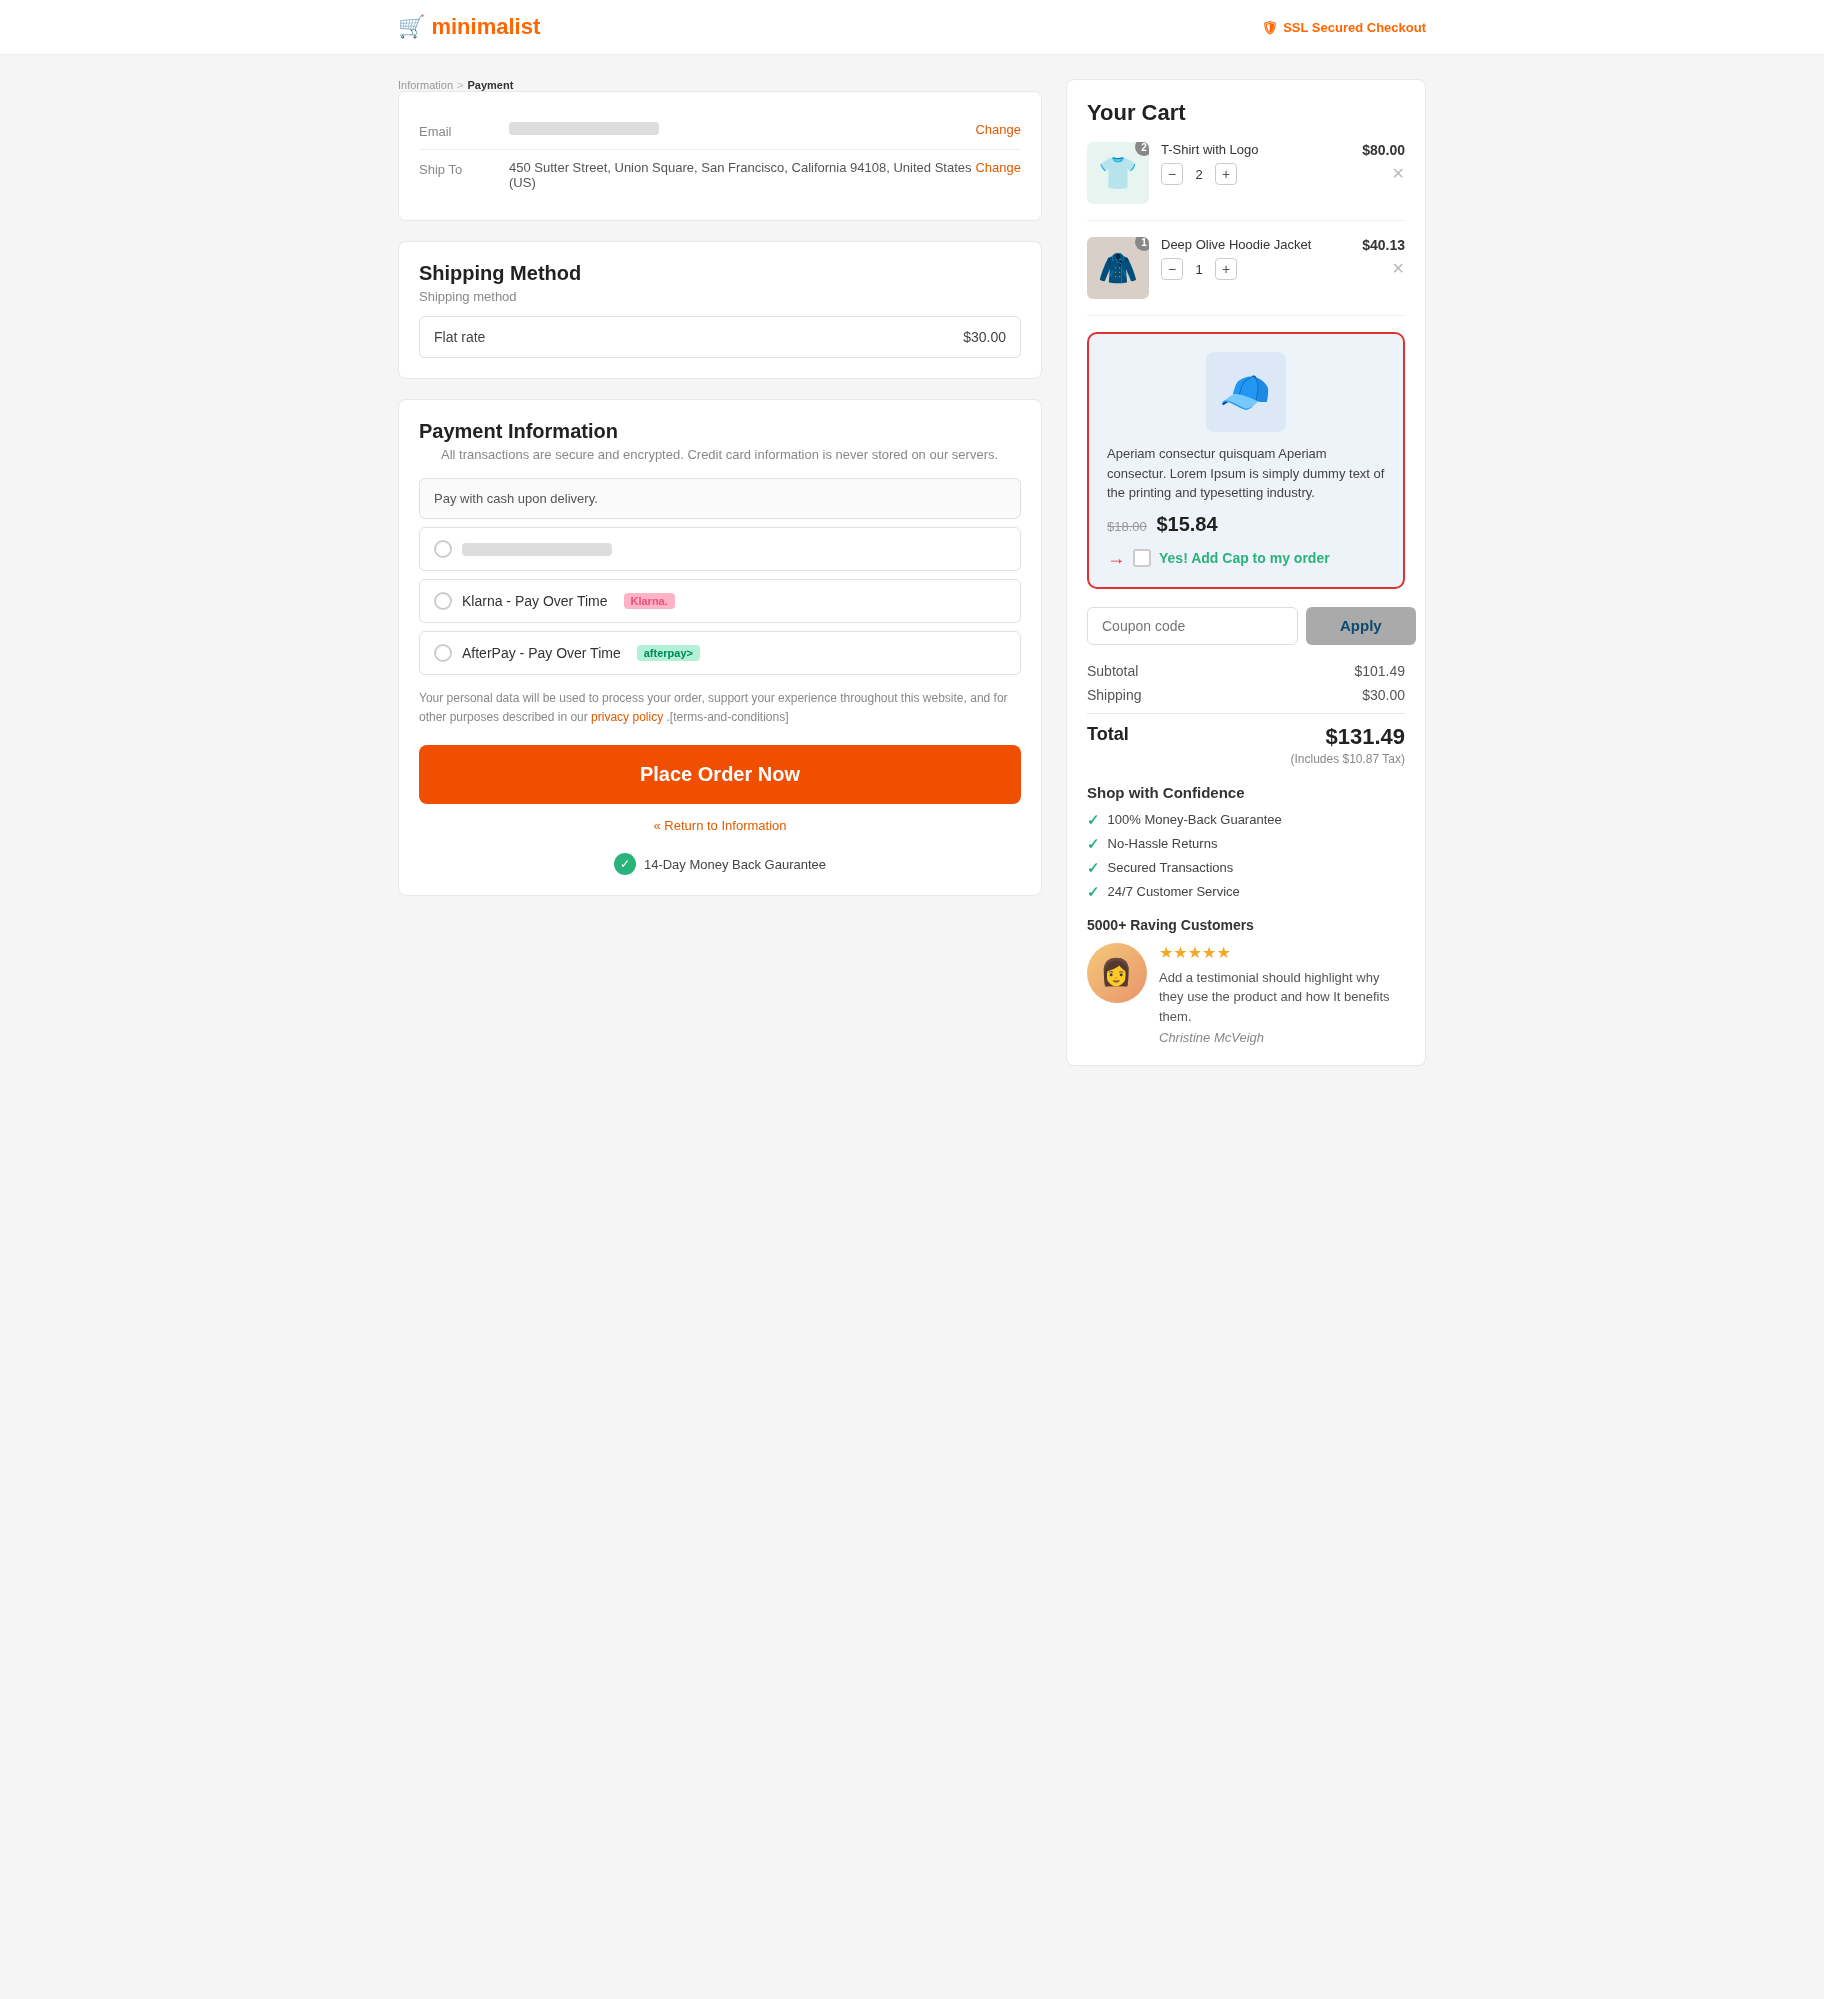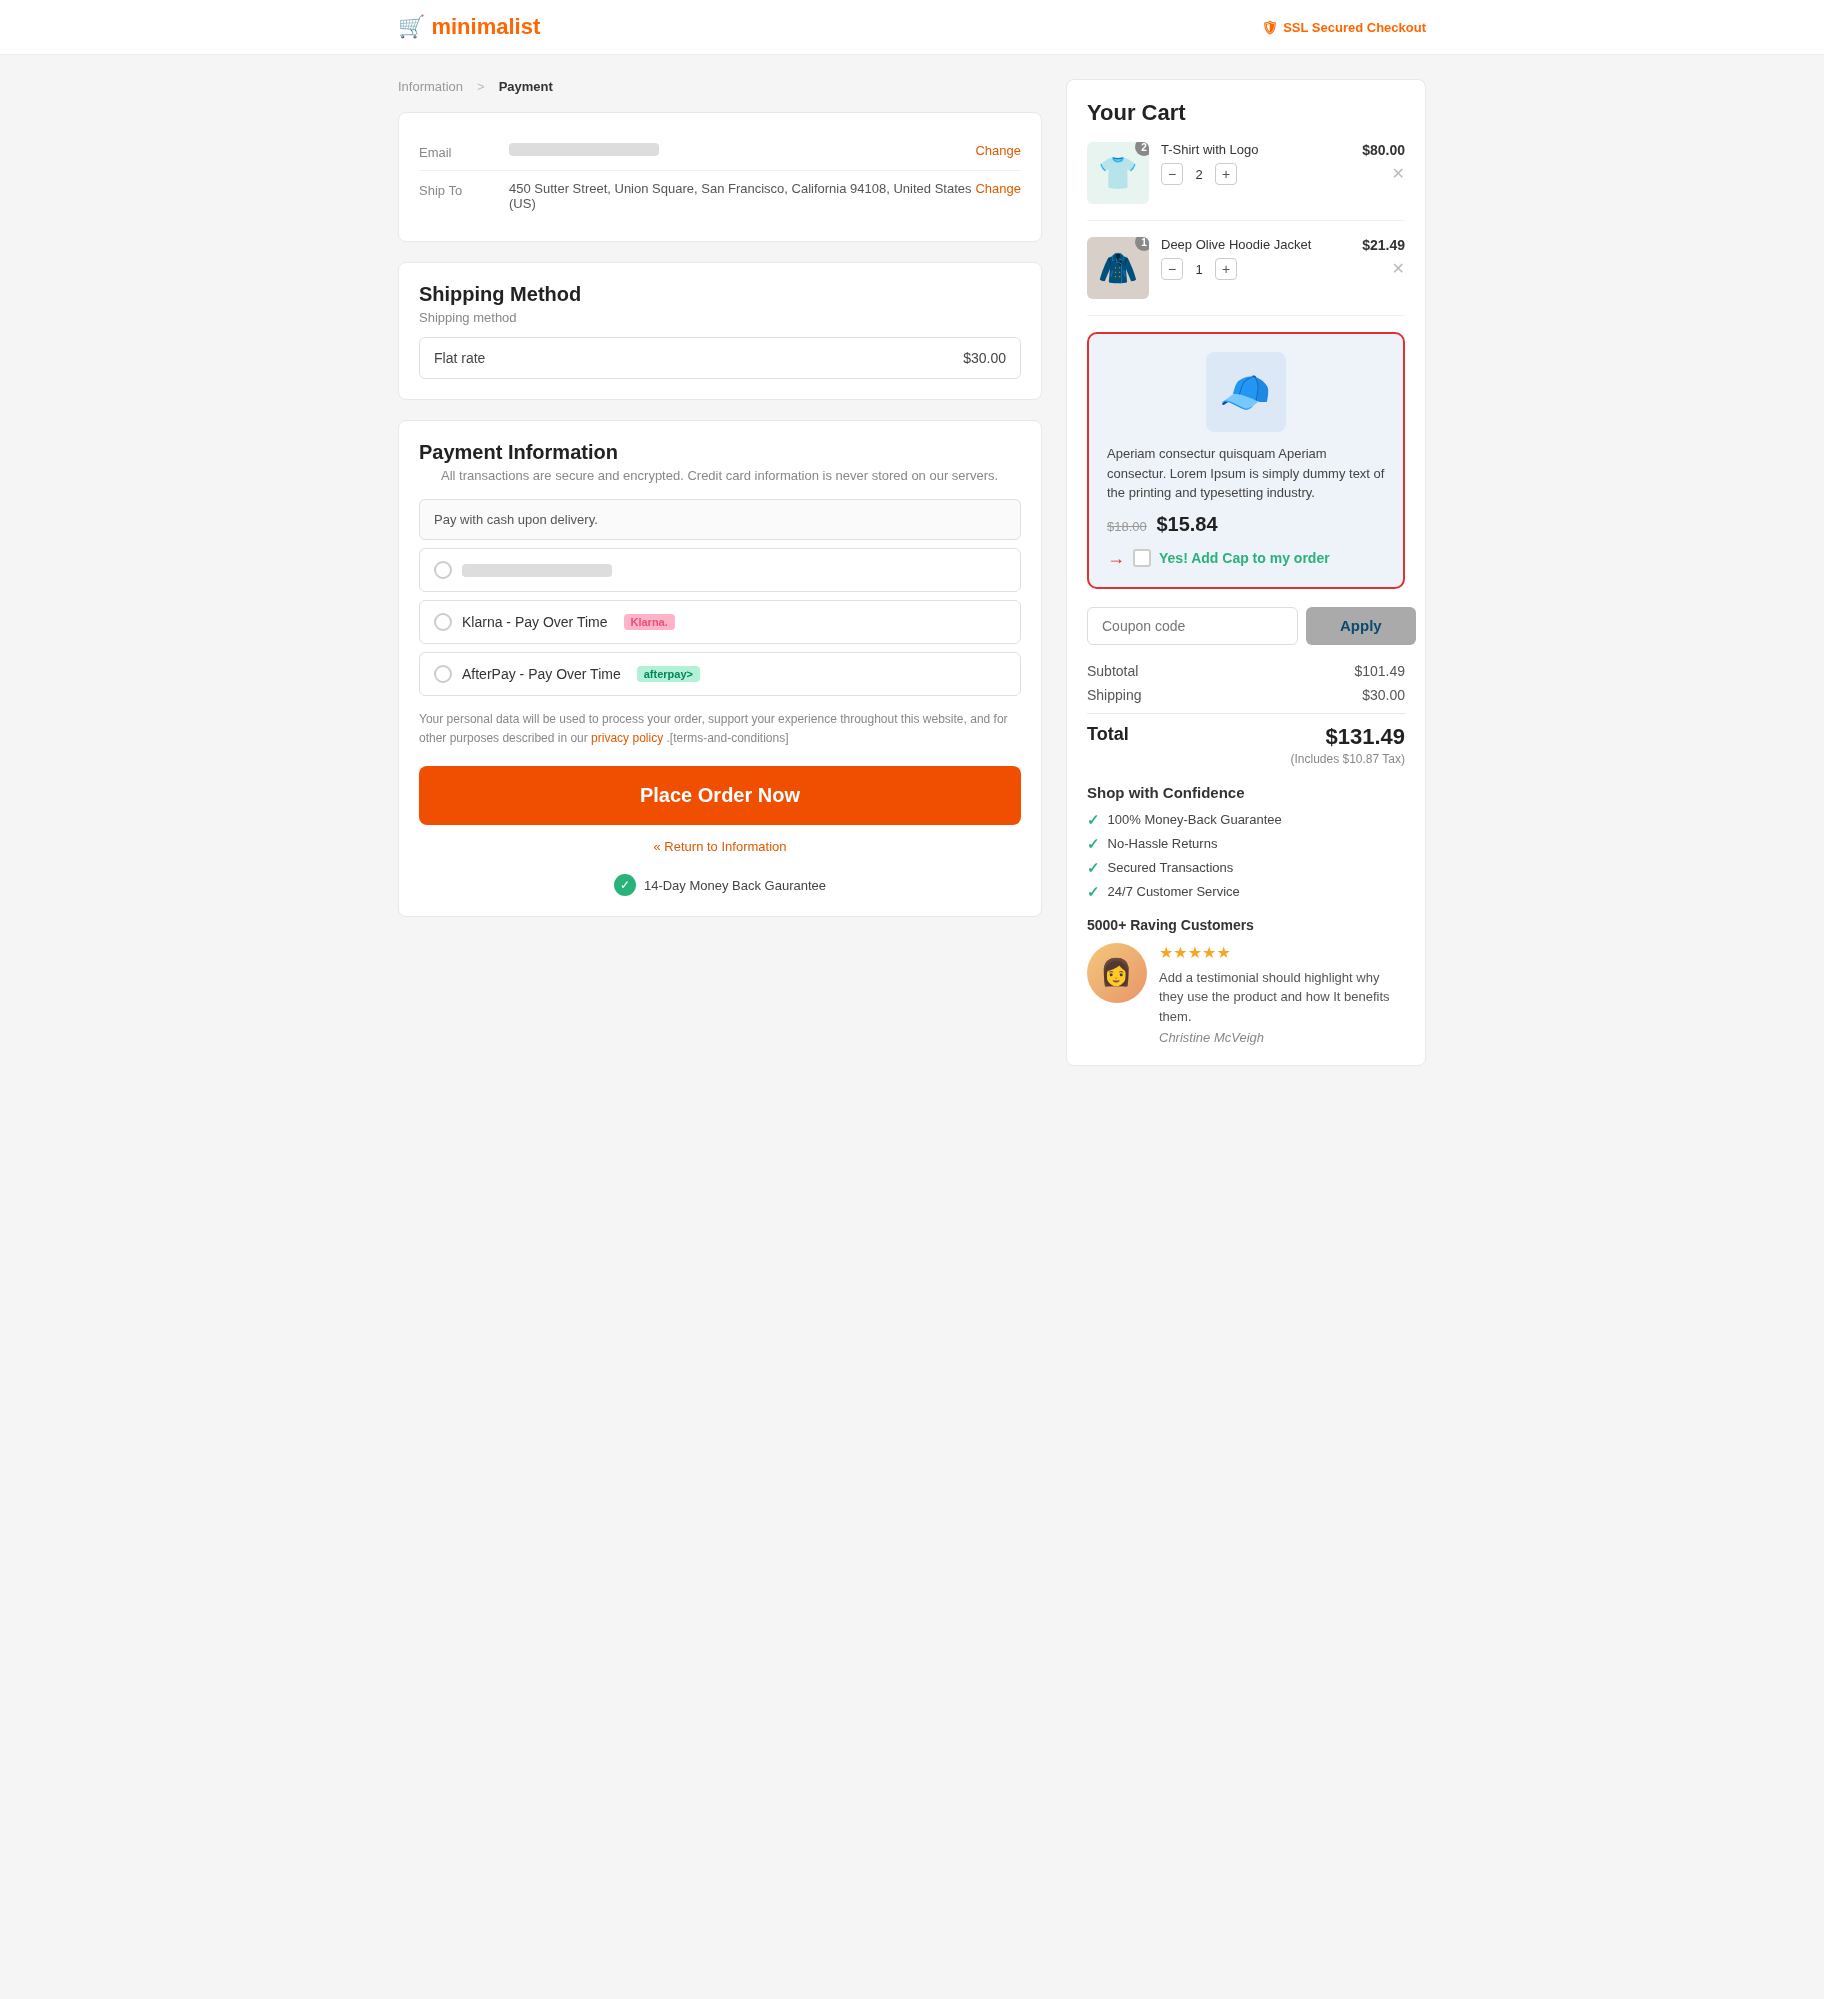--- a/index.html
+++ b/index.html
@@ -15,21 +15,21 @@
     .logo-text { font-size: 22px; font-weight: 700; color: #222; }
     .logo-text span { color: #f60; }
     .ssl-badge { color: #f60; font-size: 13px; font-weight: 600; display: flex; align-items: center; gap: 5px; }
 
     
     .main-layout { display: flex; gap: 24px; padding: 24px 0 40px; align-items: flex-start; }
     .left-col { flex: 1; min-width: 0; }
     .right-col { width: 360px; flex-shrink: 0; }
 
     
-    .breadcrumb { font-size: 13px; color: #999; margin-bottom: 18px; display: flex; align-items: center; gap: 14px; }
+    .breadcrumb { font-size: 11px; color: #999; display: flex; align-items: center; gap: 4px; }
     .breadcrumb .active { color: #333; font-weight: 600; }
     .breadcrumb .sep { color: #bbb; }
 
     
     .card { background: #fff; border-radius: 8px; padding: 20px; margin-bottom: 20px; border: 1px solid #e8e8e8; }
 
     
     .info-row { display: flex; align-items: flex-start; padding: 10px 0; border-bottom: 1px solid #f0f0f0; }
     .info-row:last-child { border-bottom: none; }
     .info-label { width: 90px; color: #888; font-size: 13px; flex-shrink: 0; padding-top: 2px; }
@@ -261,21 +261,21 @@
           </div>
           <div class="cart-item-info">
             <div class="cart-item-name">Deep Olive Hoodie Jacket</div>
             <div class="qty-controls">
               <button class="qty-btn">−</button>
               <span class="qty-val">1</span>
               <button class="qty-btn">+</button>
             </div>
           </div>
           <div style="display:flex;flex-direction:column;align-items:flex-end;gap:4px;">
-            <span class="cart-item-price">$21.49</span>
+            <span class="cart-item-price">$40.13</span>
             <span class="cart-item-remove">✕</span>
           </div>
         </div>
 
         <div class="upsell-box">
           <div class="upsell-img-wrap">
             <div class="upsell-img-bg">🧢</div>
           </div>
           <p class="upsell-desc">Aperiam consectur quisquam Aperiam consectur. Lorem Ipsum is simply dummy text of the printing and typesetting industry.</p>
           <div class="upsell-price">

